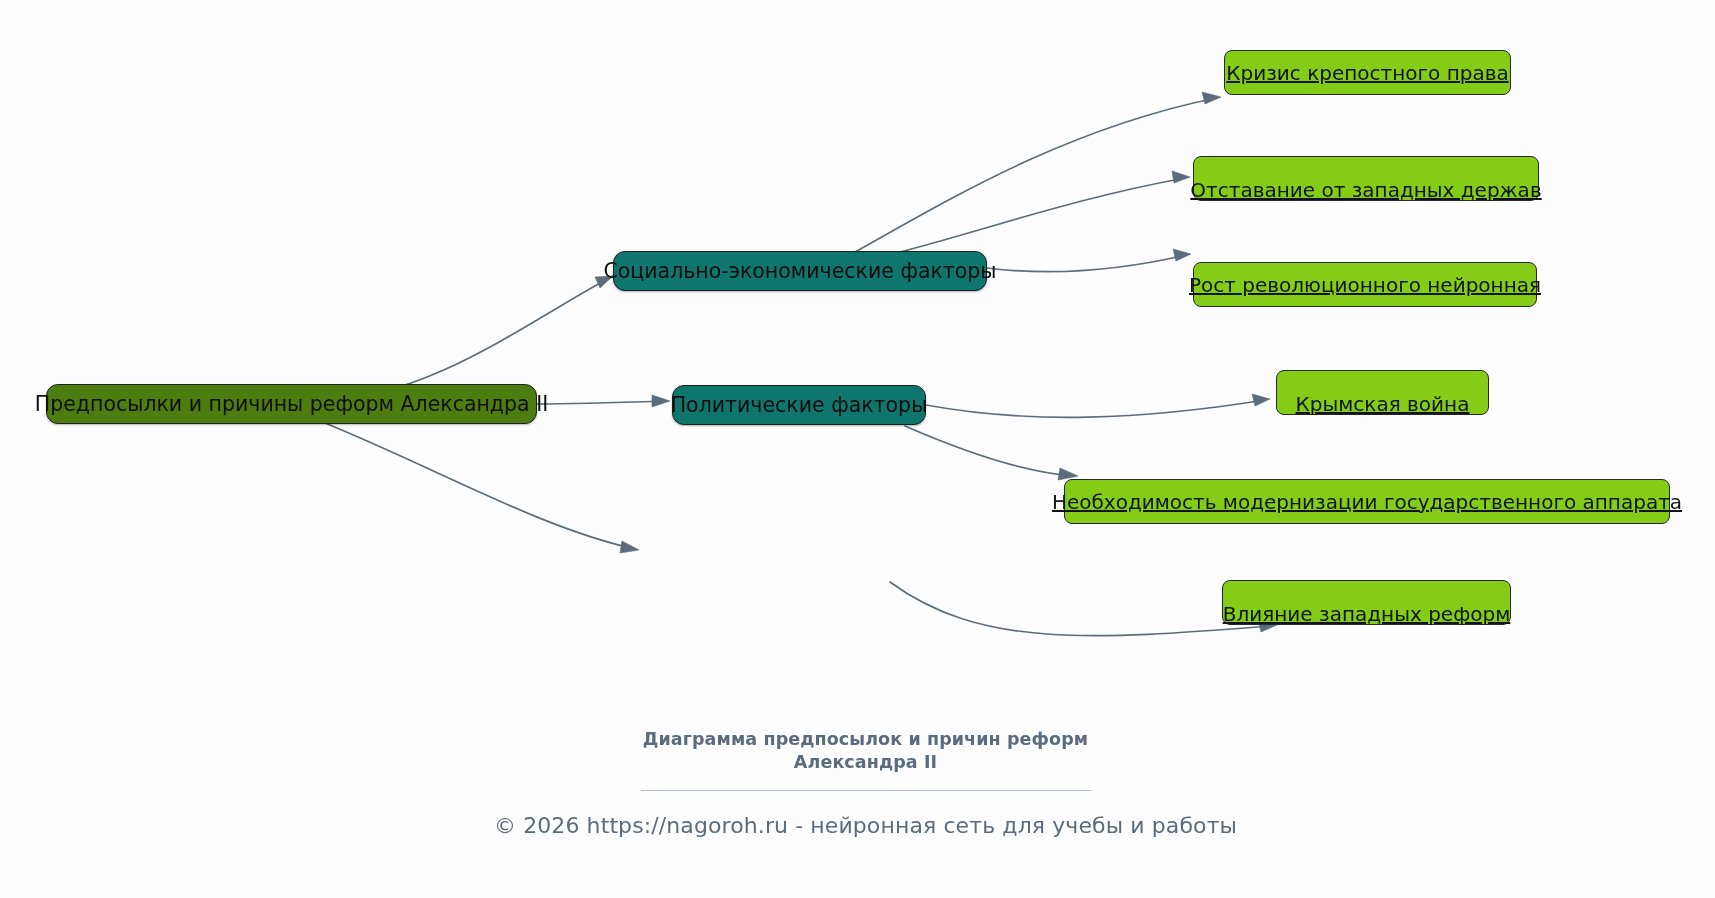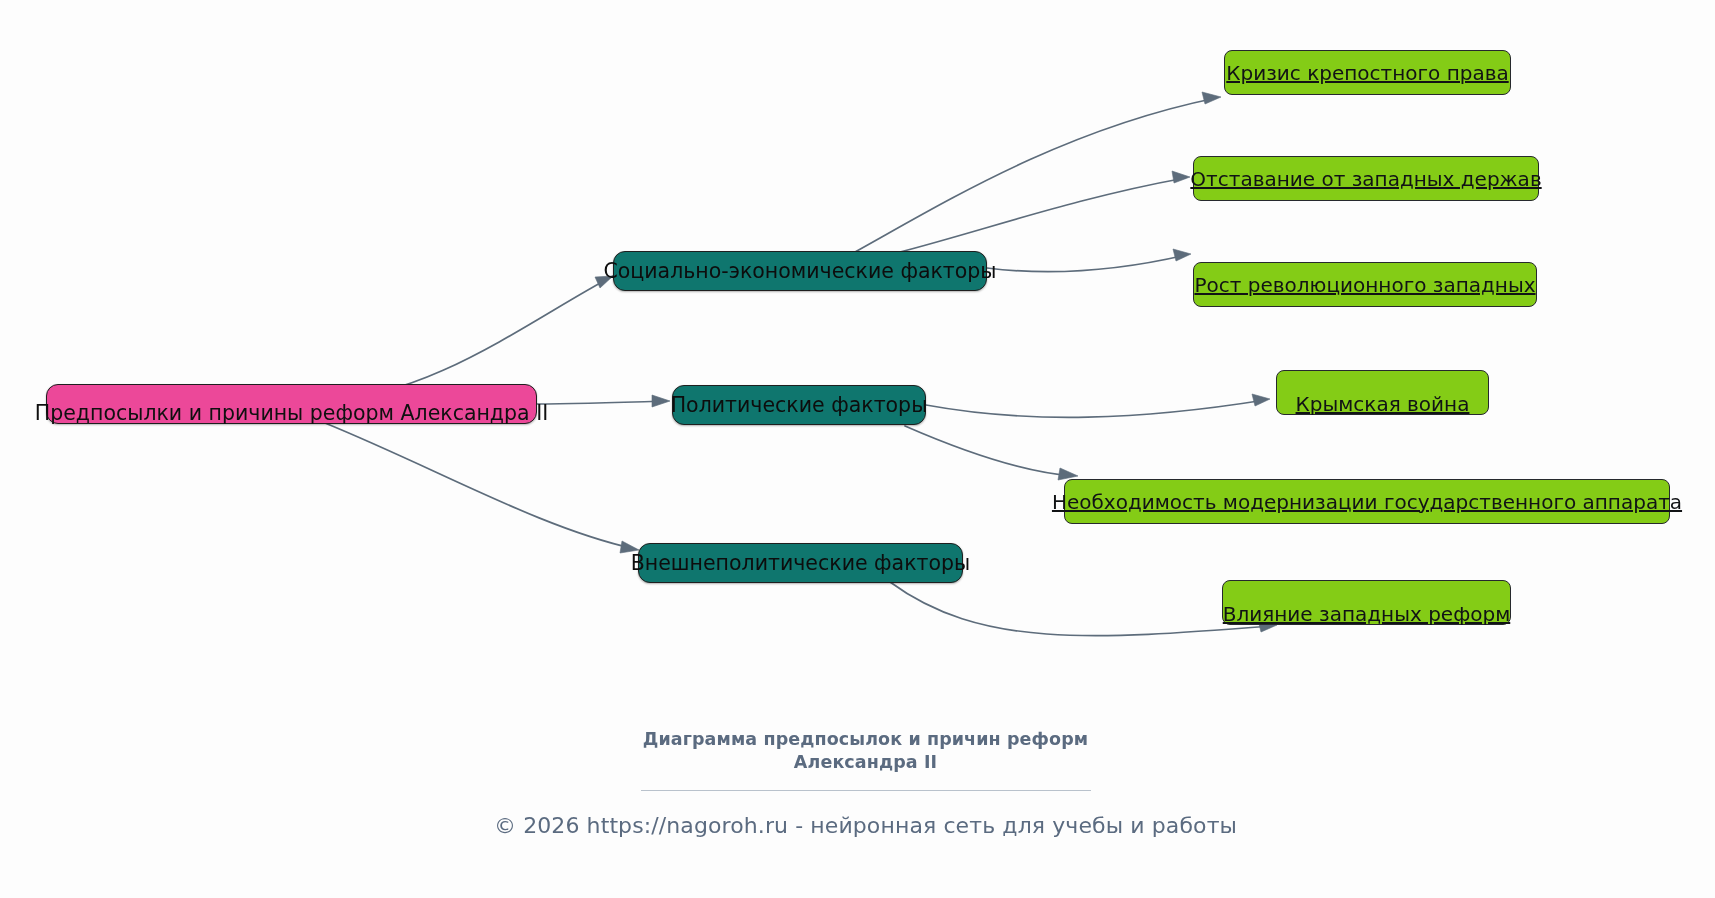--- a/index.html
+++ b/index.html
@@ -43,26 +43,25 @@
     justify-content: center;
     border-radius: 12px;
     white-space: nowrap;
     line-height: 1;
   }
   .node-label {
     display: block;
     line-height: 1;
   }
   .node-root {
-    background: #ec4899;
+    background: #4d7c0f;
     border: 1.6px solid #1f1f1f;
     color: #101010;
     font-size: 20.5px;
     box-shadow: 0 1px 2px rgba(0,0,0,0.28);
-    align-items: flex-end;
   }
   .node-branch {
     background: #0f766e;
     border: 1.6px solid #1f1f1f;
     color: #0d0d0d;
     font-size: 20.5px;
     box-shadow: 0 1px 2px rgba(0,0,0,0.3);
   }
   .node-leaf {
     background: #84cc16;
@@ -140,34 +139,31 @@
   </div>
 
   <div class="node node-branch" style="left:613px; top:251px; width:374px; height:40px;">
     <span class="node-label">Социально-экономические факторы</span>
   </div>
 
   <div class="node node-branch" style="left:672px; top:385px; width:254px; height:40px;">
     <span class="node-label">Политические факторы</span>
   </div>
 
-  <div class="node node-branch" style="left:638px; top:543px; width:325px; height:40px;">
-    <span class="node-label">Внешнеполитические факторы</span>
-  </div>
 
   <div class="node node-leaf" style="left:1224px; top:50px; width:287px; height:45px;">
     <span class="node-label">Кризис крепостного права</span>
   </div>
 
-  <div class="node node-leaf" style="left:1193px; top:156px; width:346px; height:45px;">
+  <div class="node node-leaf" style="left:1193px; top:156px; width:346px; height:45px;align-items:flex-end;">
     <span class="node-label">Отставание от западных держав</span>
   </div>
 
   <div class="node node-leaf" style="left:1193px; top:262px; width:344px; height:45px;">
-    <span class="node-label">Рост революционного западных</span>
+    <span class="node-label">Рост революционного нейронная</span>
   </div>
 
   <div class="node node-leaf" style="left:1276px; top:370px; width:213px; height:45px;align-items:flex-end;">
     <span class="node-label">Крымская война</span>
   </div>
 
   <div class="node node-leaf" style="left:1064px; top:471px; width:606px; height:45px;margin-top:8px;">
     <span class="node-label">Необходимость модернизации государственного аппарата</span>
   </div>
 

